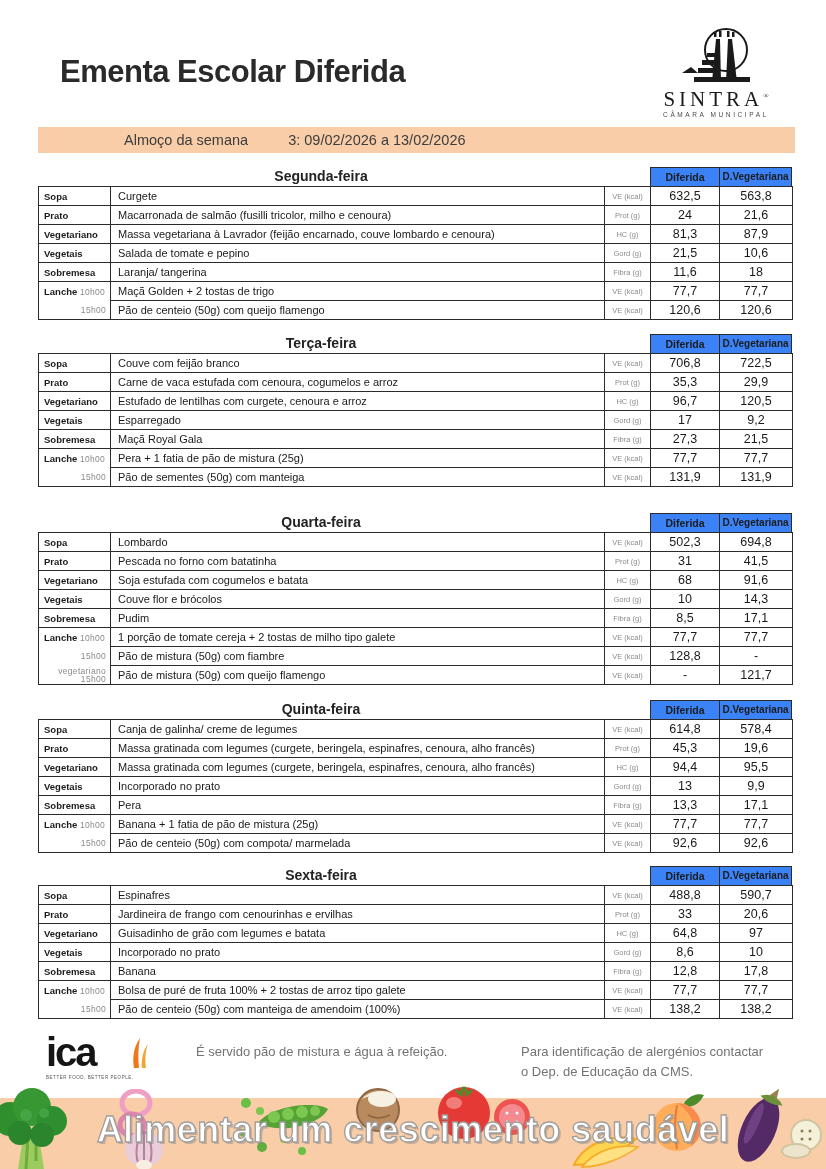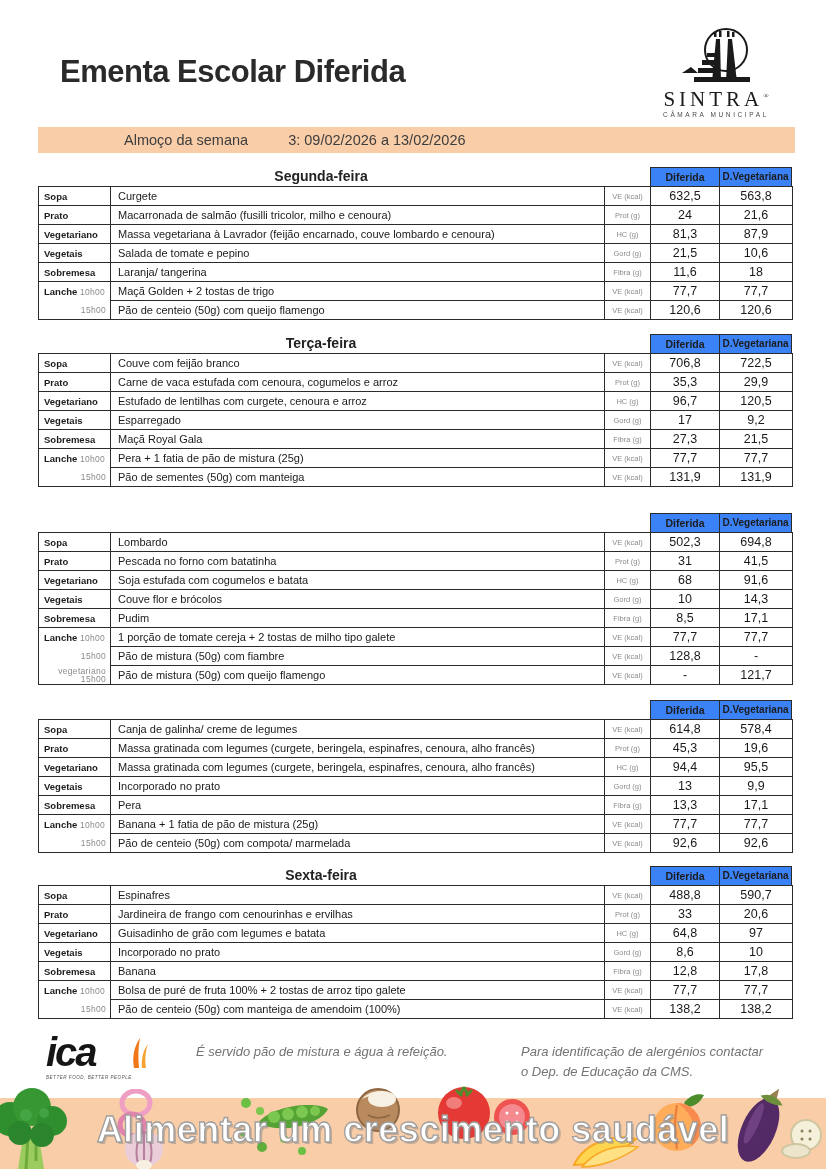--- a/index.html
+++ b/index.html
@@ -37,21 +37,21 @@
   td.c-label .lbl { font-weight:bold; color:#1c1c1c; }
   td.c-label .tm { font-weight:normal; font-size:8.5px; color:#8b8b8b; letter-spacing:0.3px; }
   td.c-label.timeonly { text-align:right; padding-right:4px; }
   td.c-label.timeonly .tm { display:block; line-height:8px; }
   td.c-label.nosep { border-top-style:hidden; }
   td.c-desc { font-size:11px; padding-left:7px; color:#1a1a1a; }
   td.c-nut { font-size:7.5px; color:#8b8b8b; text-align:center; padding:0 2px; }
   td.c-val { font-size:12.5px; text-align:center; color:#1a1a1a; }
 
   
-  .footer { position:absolute; left:0; top:1028px; width:826px; height:64px;font-style:italic; }
+  .footer { position:absolute; left:0; top:1028px; width:826px; height:64px; }
   .ica-logo { position:absolute; left:46px; top:4px; width:120px; }
   .ica-row { position:relative; height:42px; }
   .ica-word { font-size:40px; font-weight:bold; letter-spacing:-2px; color:#151515; line-height:40px; }
   .ica-flame { position:absolute; left:84px; top:2px; }
   .ica-tagline { font-size:4.5px; letter-spacing:0.55px; color:#555; margin-top:1px; white-space:nowrap; }
   .note { position:absolute; top:14px; font-size:13px; color:#737373; line-height:20px; }
   .note.n1 { left:196px; }
   .note.n2 { left:521px; }
 
   
@@ -227,20 +227,21 @@
               <td class="c-desc">Pão de sementes (50g) com manteiga</td>
               <td class="c-nut">VE (kcal)</td>
               <td class="c-val">131,9</td>
               <td class="c-val">131,9</td>
             </tr>
           </tbody>
         </table>
       </section>
       <section class="day">
         <div class="day-header">
+          <div class="day-title">Quarta-feira</div>
           <div class="hcell hd">Diferida</div>
           <div class="hcell hv">D.Vegetariana</div>
         </div>
         <table class="menu">
           <colgroup>
             <col style="width:72px">
             <col style="width:494px">
             <col style="width:46px">
             <col style="width:69px">
             <col style="width:73px">
@@ -305,20 +306,21 @@
               <td class="c-desc">Pão de mistura (50g) com queijo flamengo</td>
               <td class="c-nut">VE (kcal)</td>
               <td class="c-val">-</td>
               <td class="c-val">121,7</td>
             </tr>
           </tbody>
         </table>
       </section>
       <section class="day">
         <div class="day-header">
+          <div class="day-title">Quinta-feira</div>
           <div class="hcell hd">Diferida</div>
           <div class="hcell hv">D.Vegetariana</div>
         </div>
         <table class="menu">
           <colgroup>
             <col style="width:72px">
             <col style="width:494px">
             <col style="width:46px">
             <col style="width:69px">
             <col style="width:73px">

